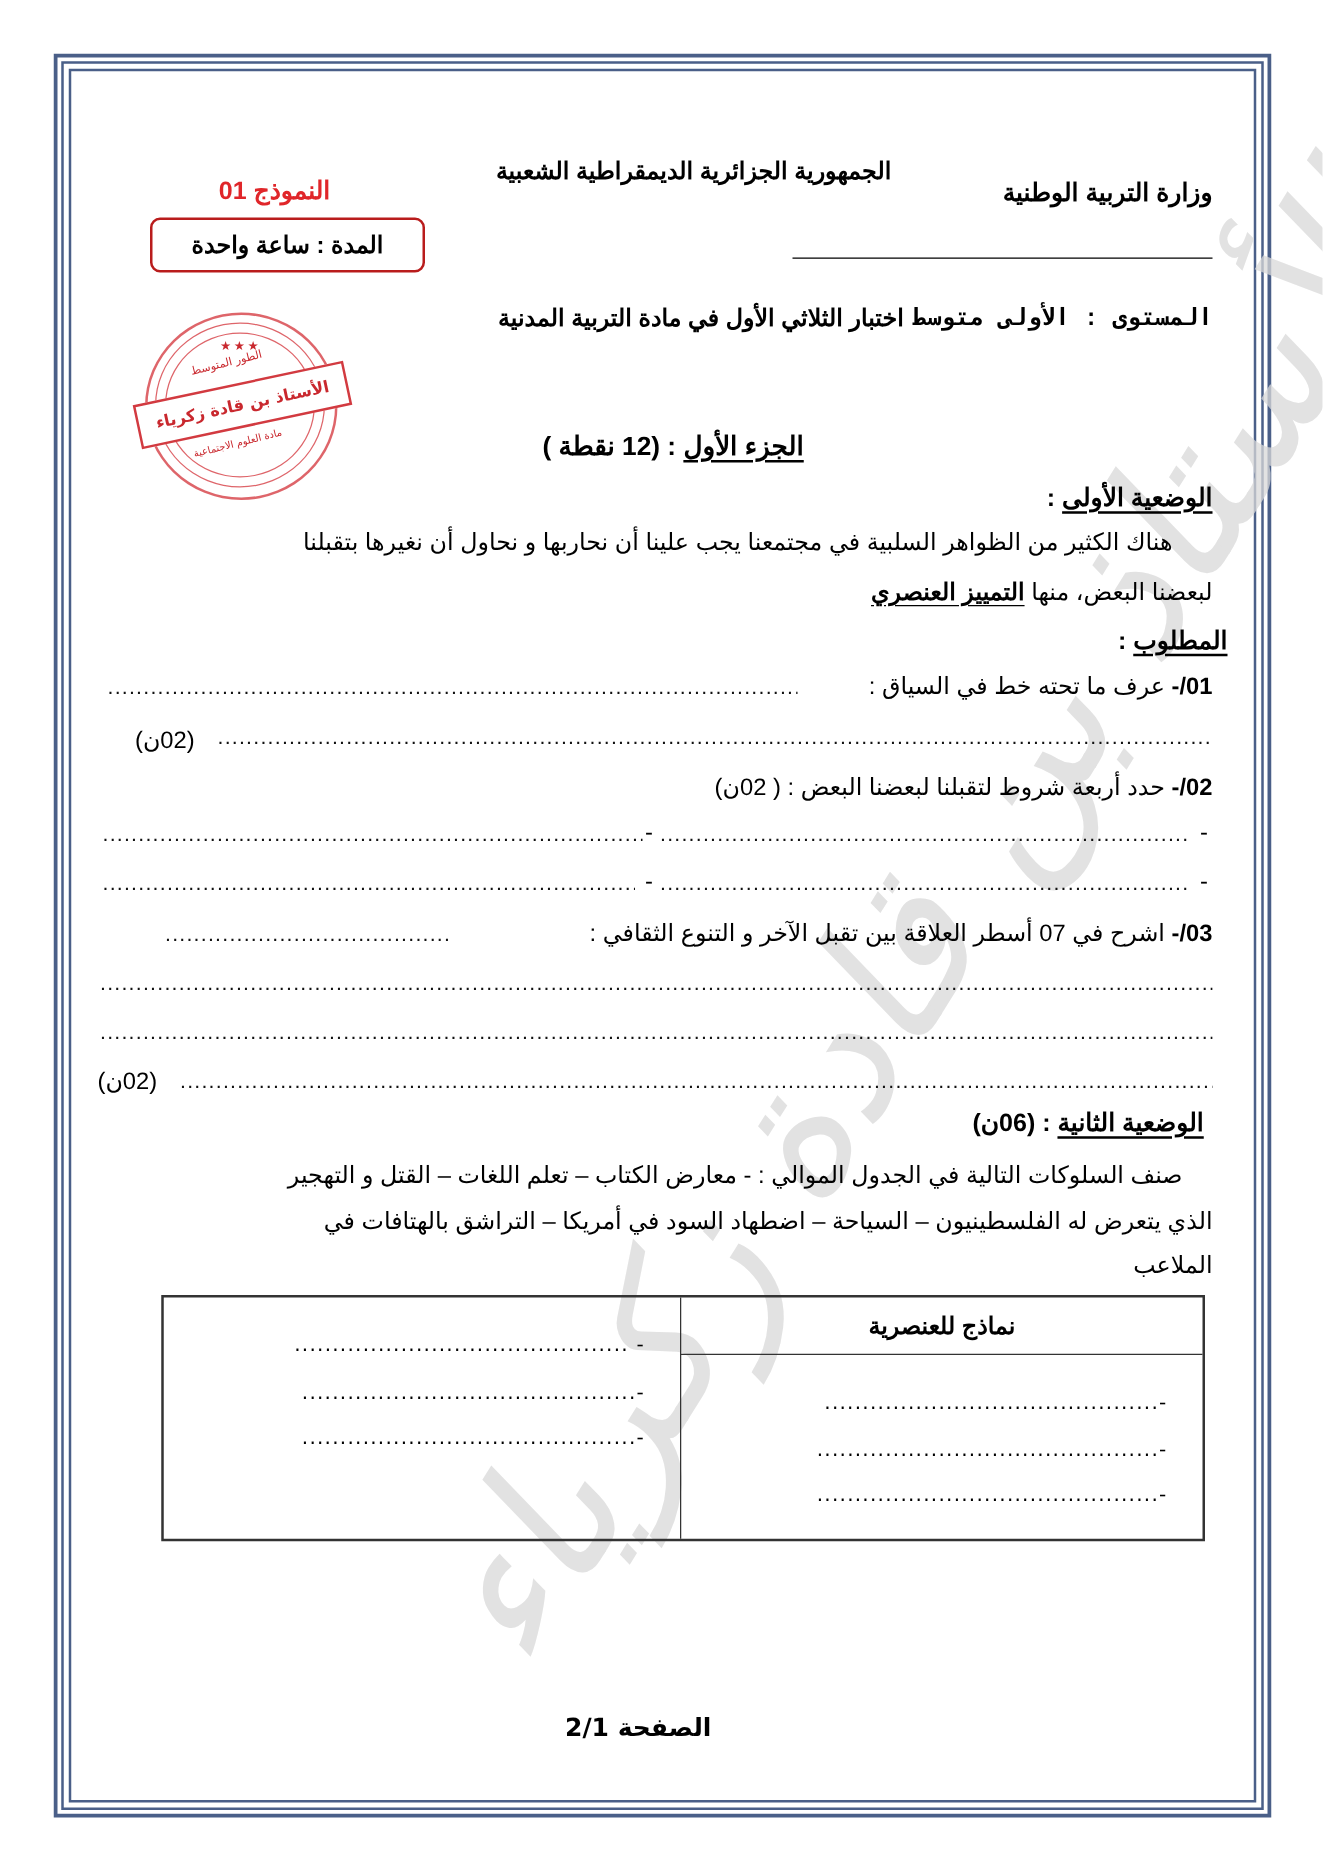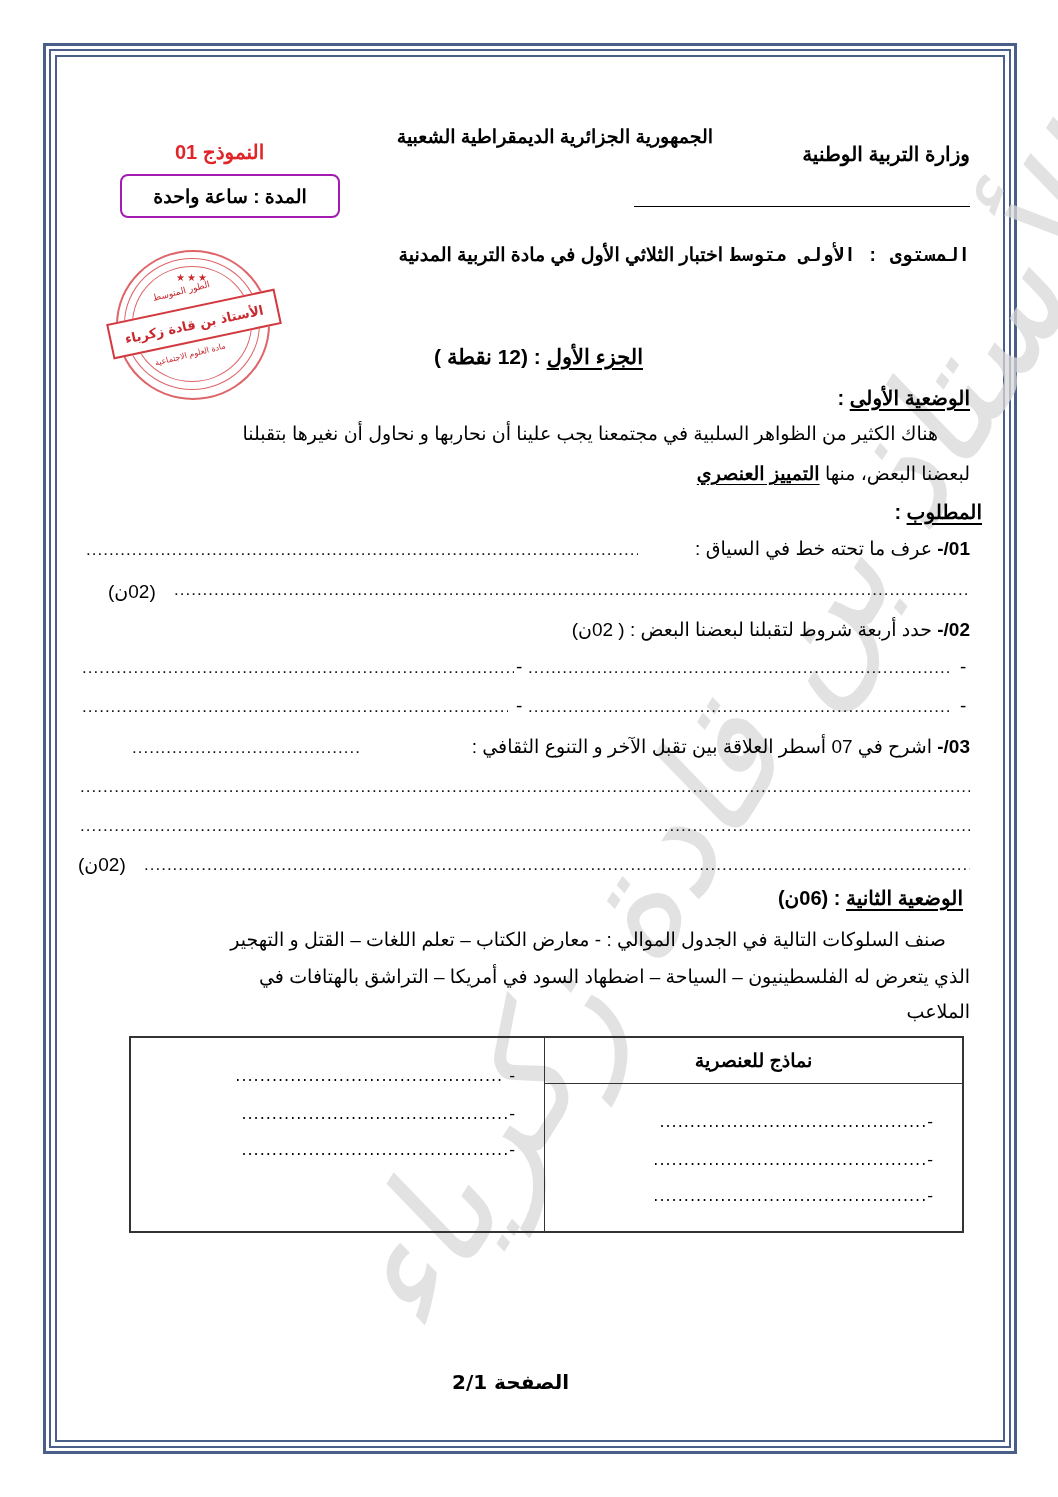--- a/index.html
+++ b/index.html
@@ -11,21 +11,21 @@
   .f3 { left:55px; top:55px; width:950px; height:1387px; border-width:2px; }
 
   .abs { position:absolute; white-space:nowrap; direction:rtl; }
   .bold { font-weight:bold; }
   .ul { text-decoration:underline; text-underline-offset:4px; }
 
   #republic { right:345px; top:90px; font-size:19px; font-weight:bold; font-family:"Liberation Sans", sans-serif;margin-top:35px; }
   #ministry { right:88px; top:142px; font-size:20px; font-weight:bold; font-family:"Liberation Sans", sans-serif; }
   #ministry-line { position:absolute; left:634px; top:206px; width:336px; height:0; border-top:1.5px solid #000; }
   #model { left:175px; top:140px; font-size:20px; font-weight:bold; color:#e0262a; direction:rtl; font-family:"Liberation Sans", sans-serif; }
-  #duration-box { position:absolute; left:120px; top:174px; width:220px; height:44px; border:2px solid #a21caf; border-radius:8px;
+  #duration-box { position:absolute; left:120px; top:174px; width:220px; height:44px; border:2px solid #b91c1c; border-radius:8px;
                   display:flex; align-items:center; justify-content:center; direction:rtl; font-size:19px; font-weight:bold;
                   font-family:"Liberation Sans", sans-serif; box-sizing:border-box; }
   #level { right:88px; top:243px; font-size:19px; font-weight:bold; font-family:Liberation Mono, monospace; }
   #exam-title { right:335px; top:243px; font-size:19px; font-weight:bold; font-family:"Liberation Sans", sans-serif; }
 
   
   #stamp { position:absolute; left:112px; top:250px; width:162px; height:152px; }
   #stamp .ring { position:absolute; border-radius:50%; border:2px solid #d84a50; opacity:.85; }
   #stamp .r1 { left:4px; top:0px; width:150px; height:146px; }
   #stamp .r2 { left:12px; top:8px; width:134px; height:130px; border-width:1px; }

